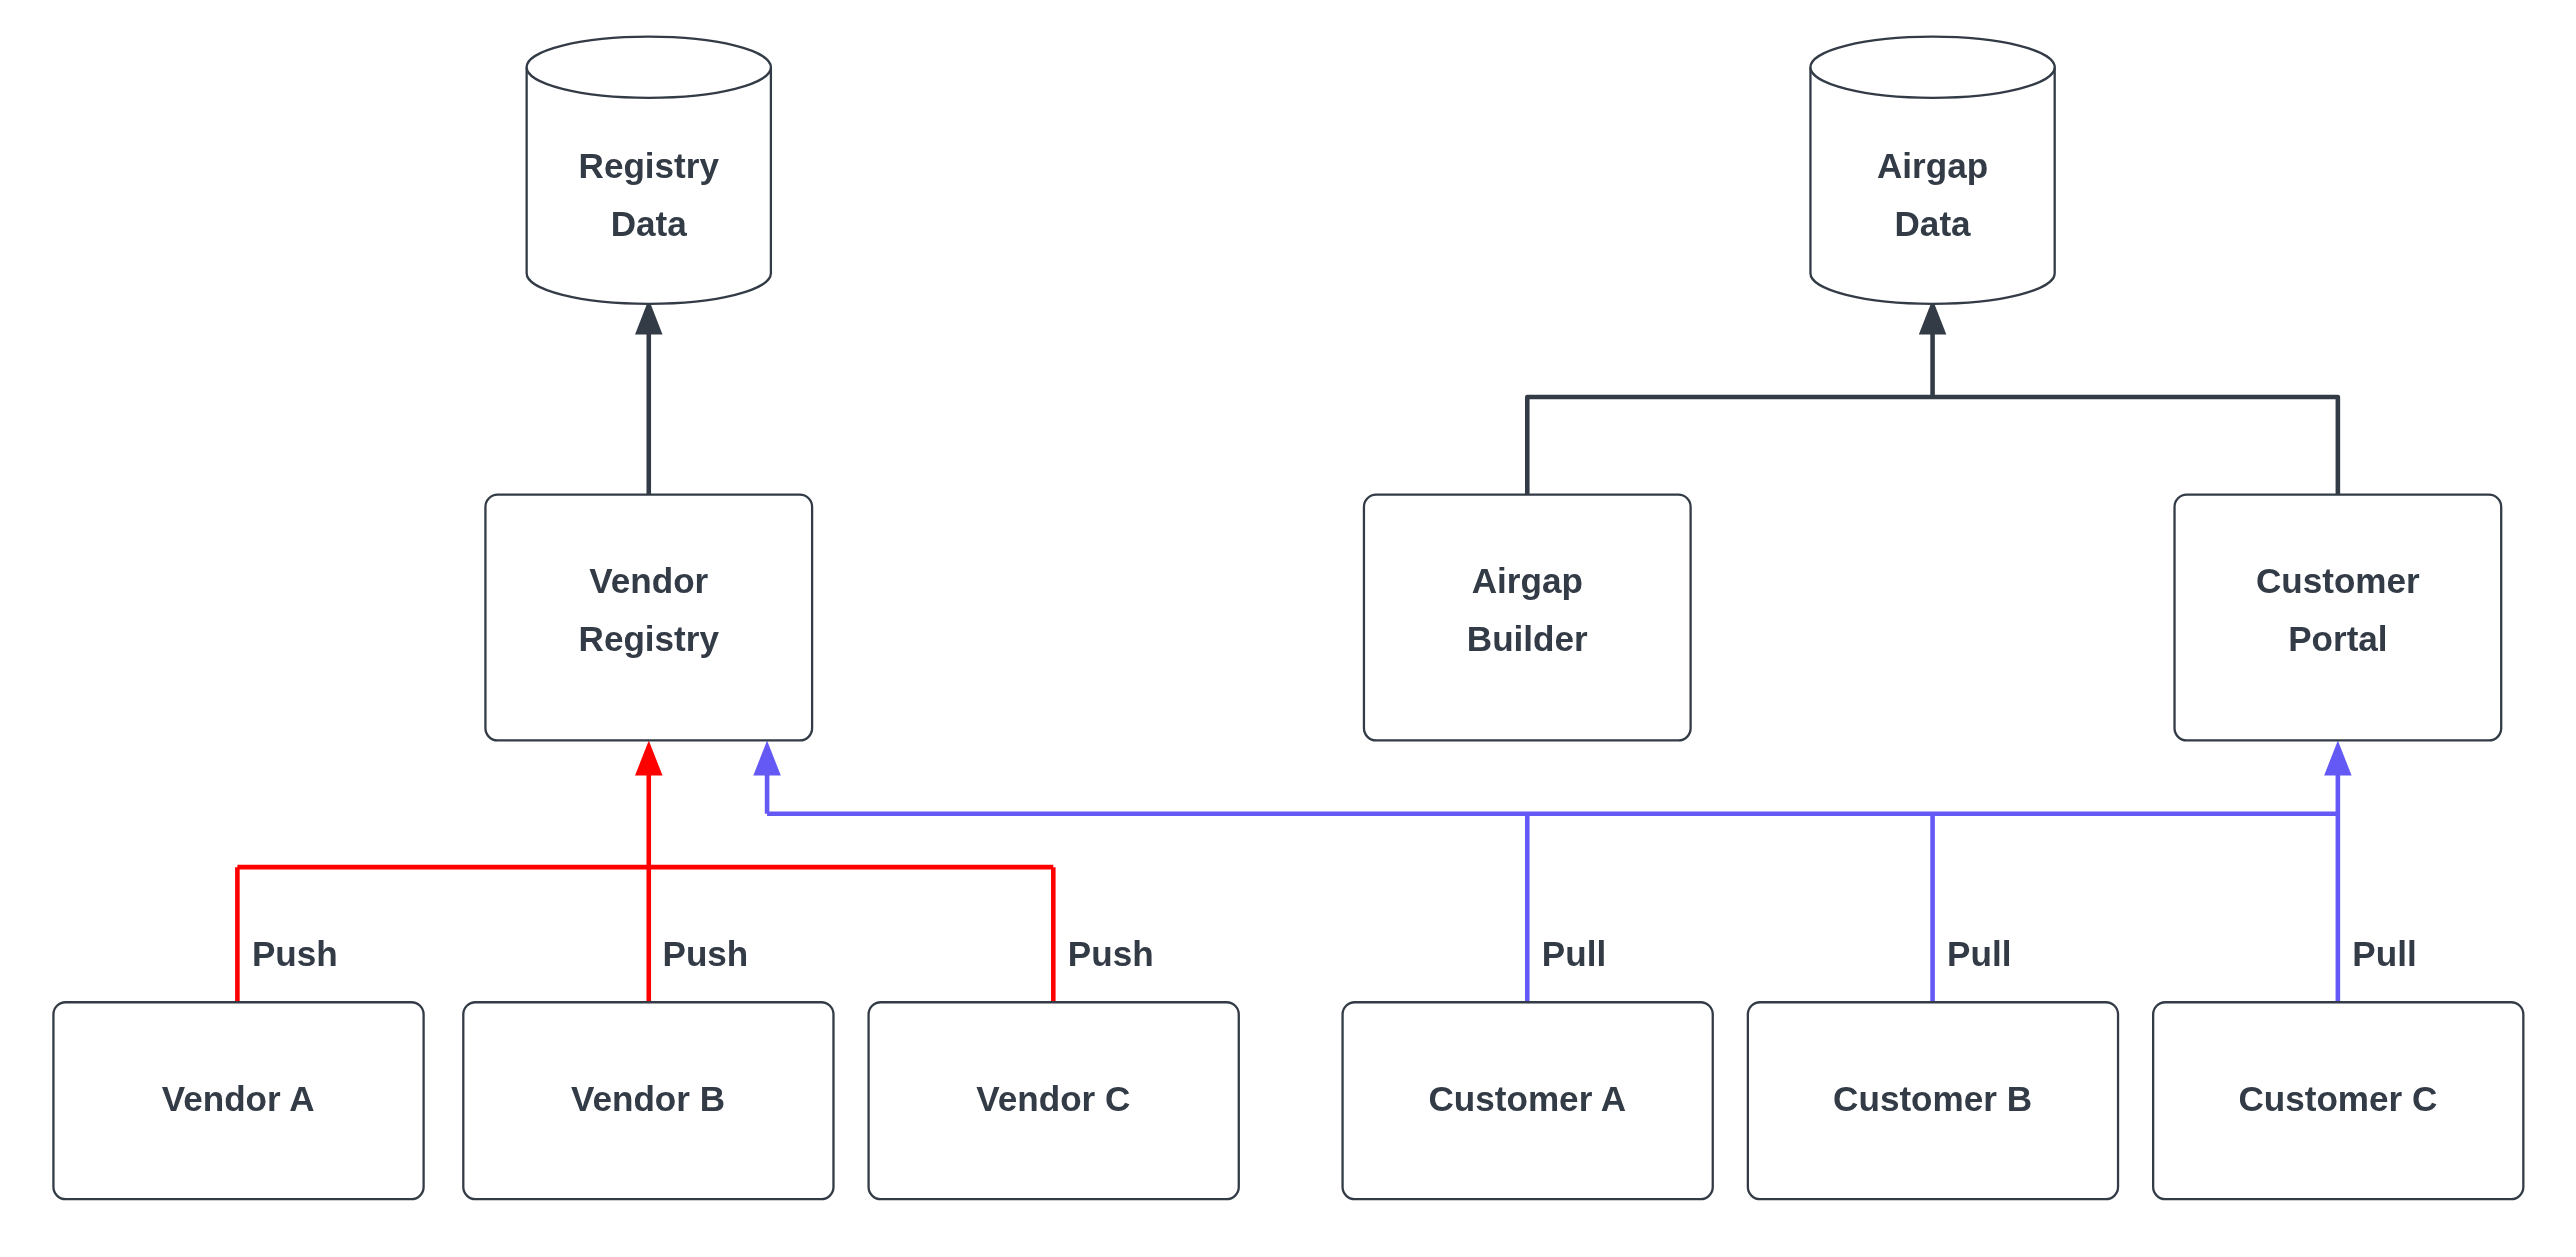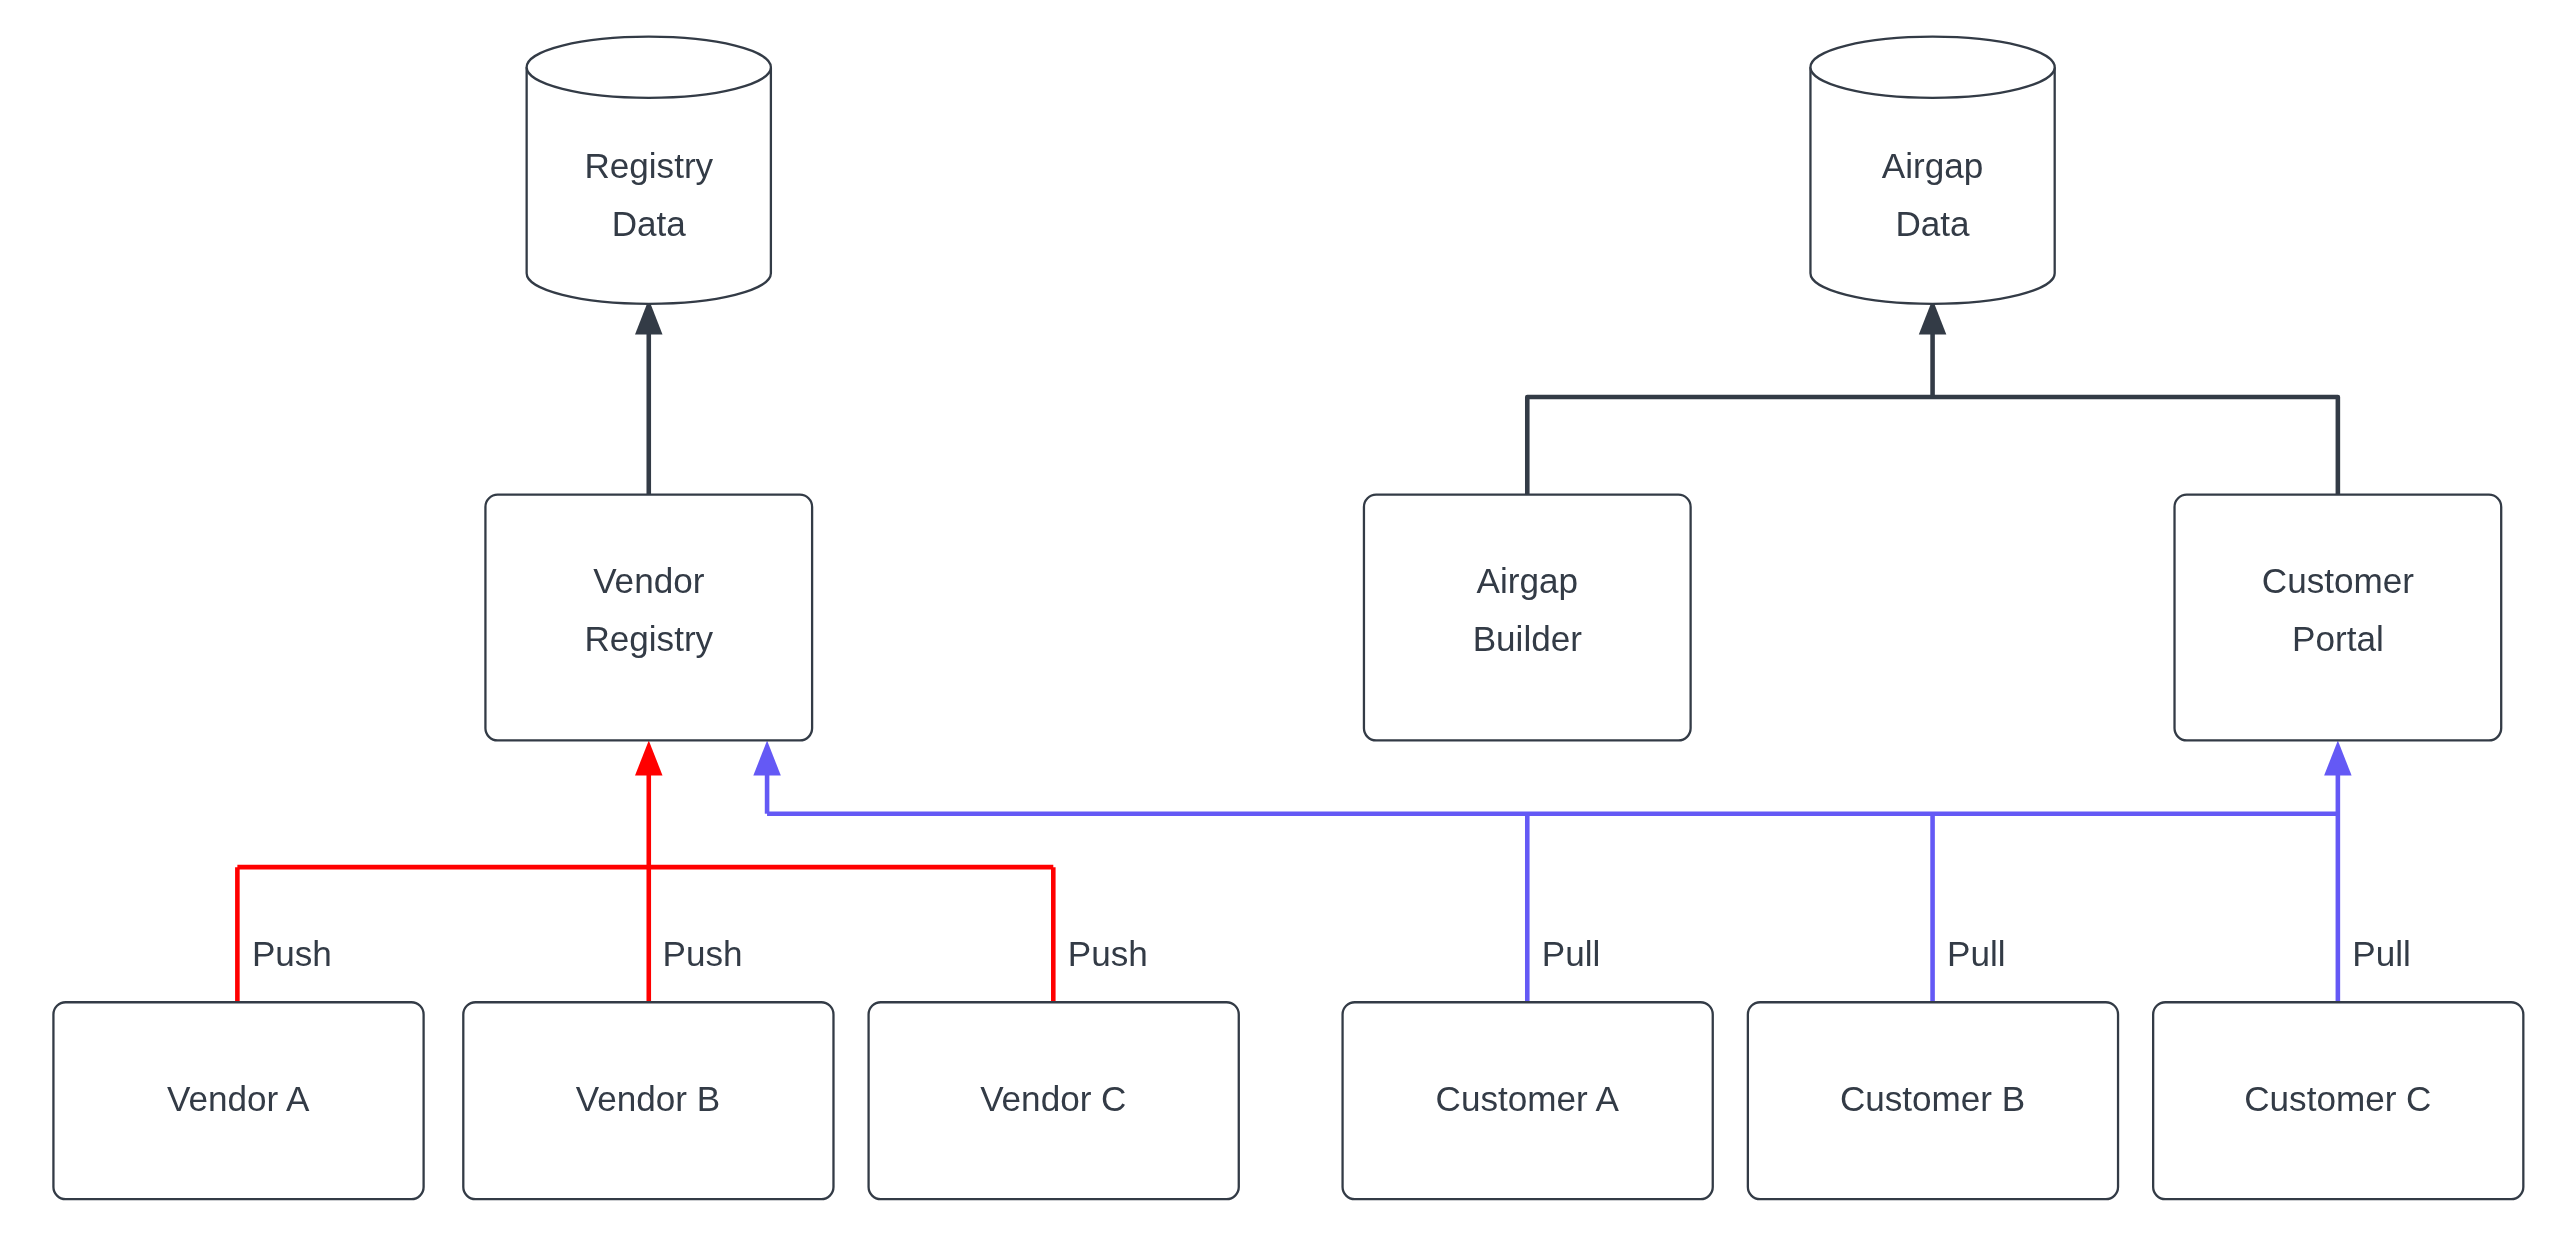--- a/index.html
+++ b/index.html
@@ -10,20 +10,21 @@
   body {
     width: 2576px;
     height: 1258px;
     font-family: "Liberation Sans", sans-serif;
     overflow: hidden;
   }
   #diagram-root {
     position: relative;
     width: 2156px;
     height: 1258px;
+    font-weight: bold;
   }
   svg#diagram {
     display: block;
     width: 2576px;
     height: 1258px;
   }
   .node-shape {
     fill: #ffffff;
     stroke: #333b46;
     stroke-width: 3;

